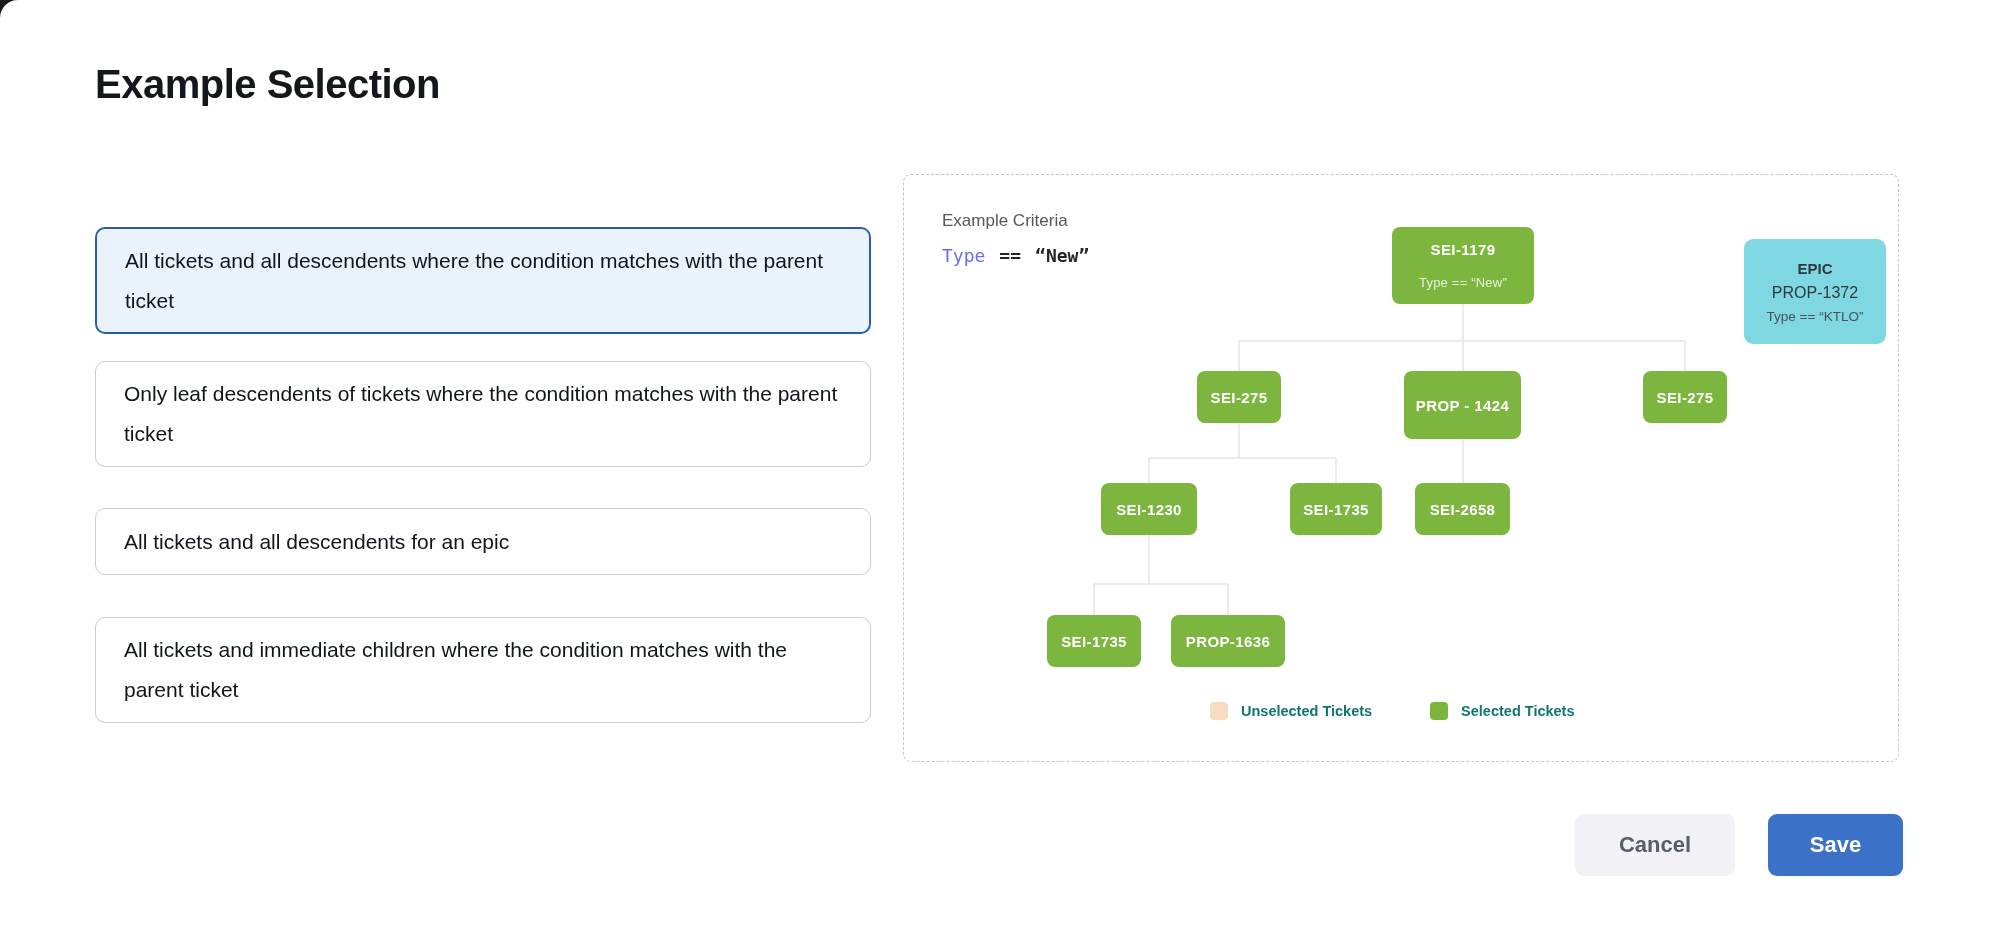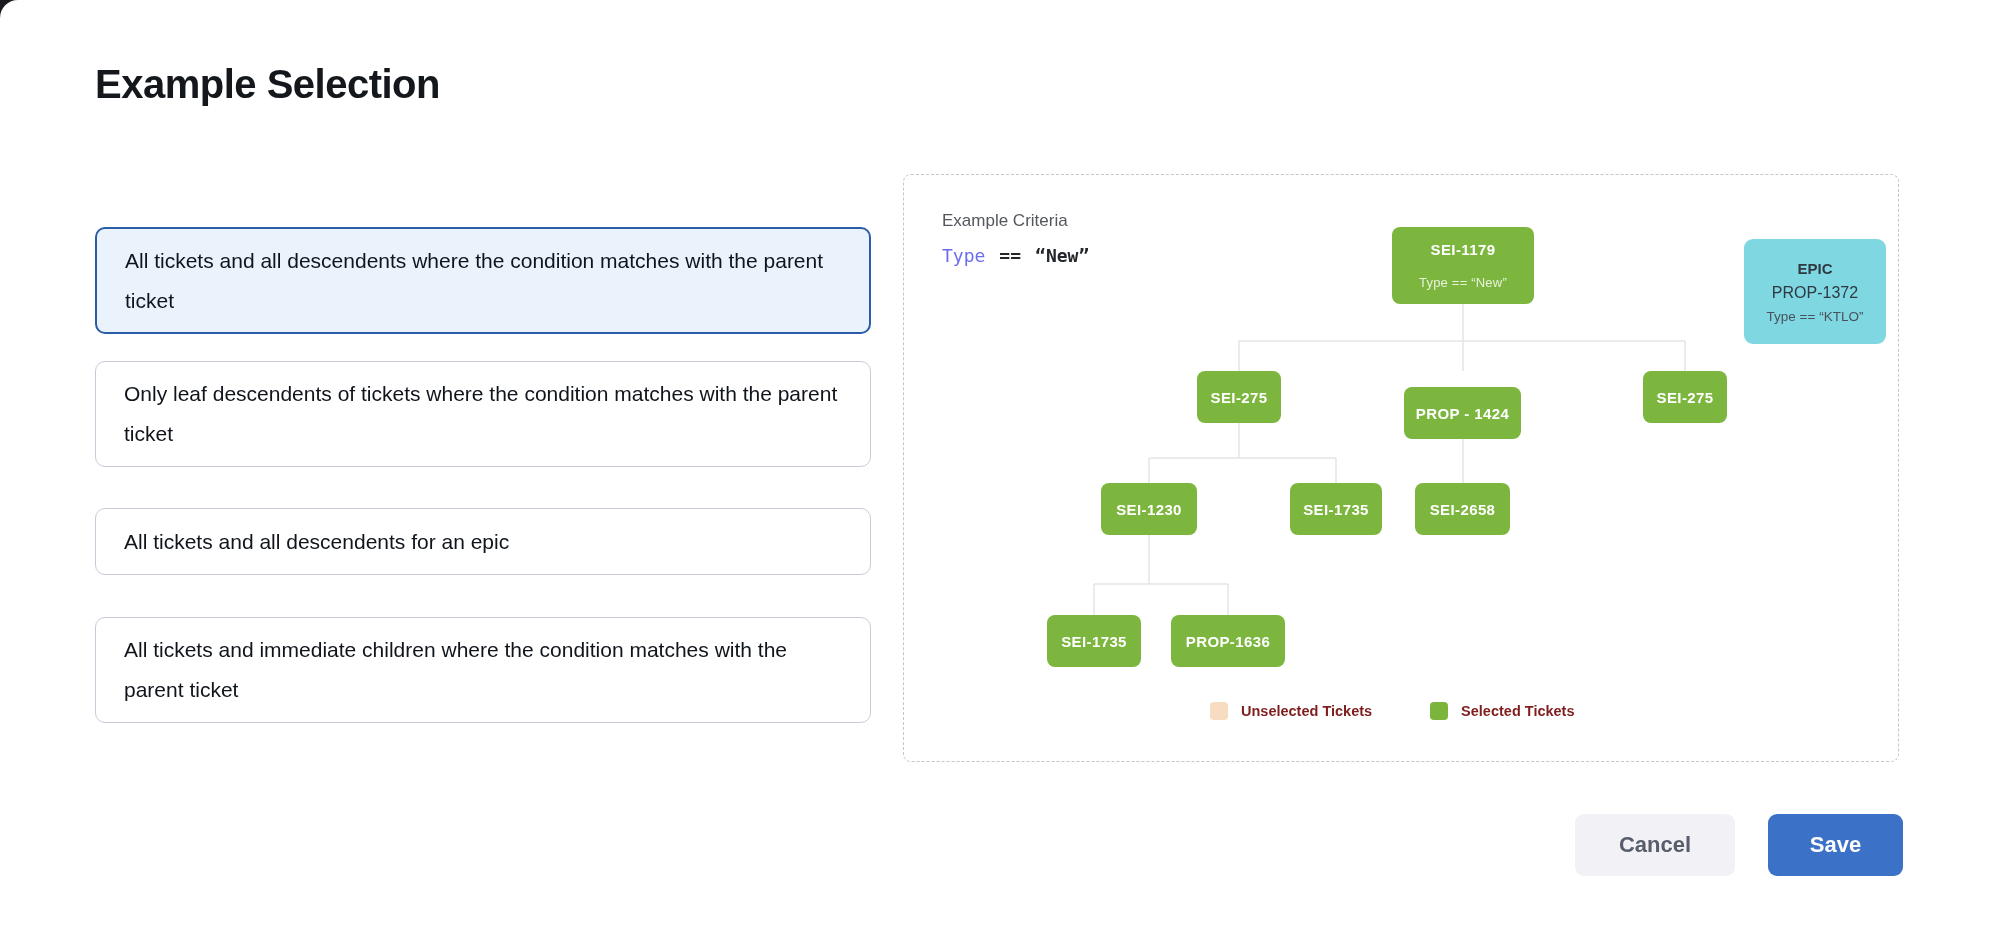--- a/index.html
+++ b/index.html
@@ -122,42 +122,42 @@
   }
   .node-sub {
     font-weight: 400;
     font-size: 13px;
     letter-spacing: 0.2px;
     color: rgba(255,255,255,0.82);
     margin-top: 5px;
   }
   .node-root { left: 488px; top: 52px;  width: 142px; height: 77px; gap: 12px; }
   .node-l2a  { left: 293px; top: 196px; width: 84px;  height: 52px; }
-  .node-l2b  { left: 500px; top: 196px; width: 117px; height: 52px; margin-top: 16px; }
+  .node-l2b  { left: 500px; top: 196px; width: 117px; height: 68px; }
   .node-l2c  { left: 739px; top: 196px; width: 84px;  height: 52px; }
   .node-l3a  { left: 197px; top: 308px; width: 96px;  height: 52px; }
   .node-l3b  { left: 386px; top: 308px; width: 92px;  height: 52px; }
   .node-l3c  { left: 511px; top: 308px; width: 95px;  height: 52px; }
   .node-l4a  { left: 143px; top: 440px; width: 94px;  height: 52px; }
   .node-l4b  { left: 267px; top: 440px; width: 114px; height: 52px; }
 
   
   .legend {
     position: absolute;
     left: 306px;
     top: 527px;
     display: flex;
     align-items: center;
     gap: 58px;
   }
   .legend-item { display: flex; align-items: center; gap: 13px; }
   .legend-swatch { width: 18px; height: 18px; border-radius: 4px; }
   .swatch-unselected { background: #f8dcc2; }
   .swatch-selected { background: #7cb53c; }
-  .legend-label { font-size: 14.5px; font-weight: 700; color: #7f1d1d; }
+  .legend-label { font-size: 14.5px; font-weight: 700; color: #0f766e; }
 
   
   .btn {
     position: absolute;
     top: 814px;
     height: 62px;
     border: none;
     border-radius: 9px;
     font-family: "Liberation Sans", sans-serif;
     font-size: 22px;

